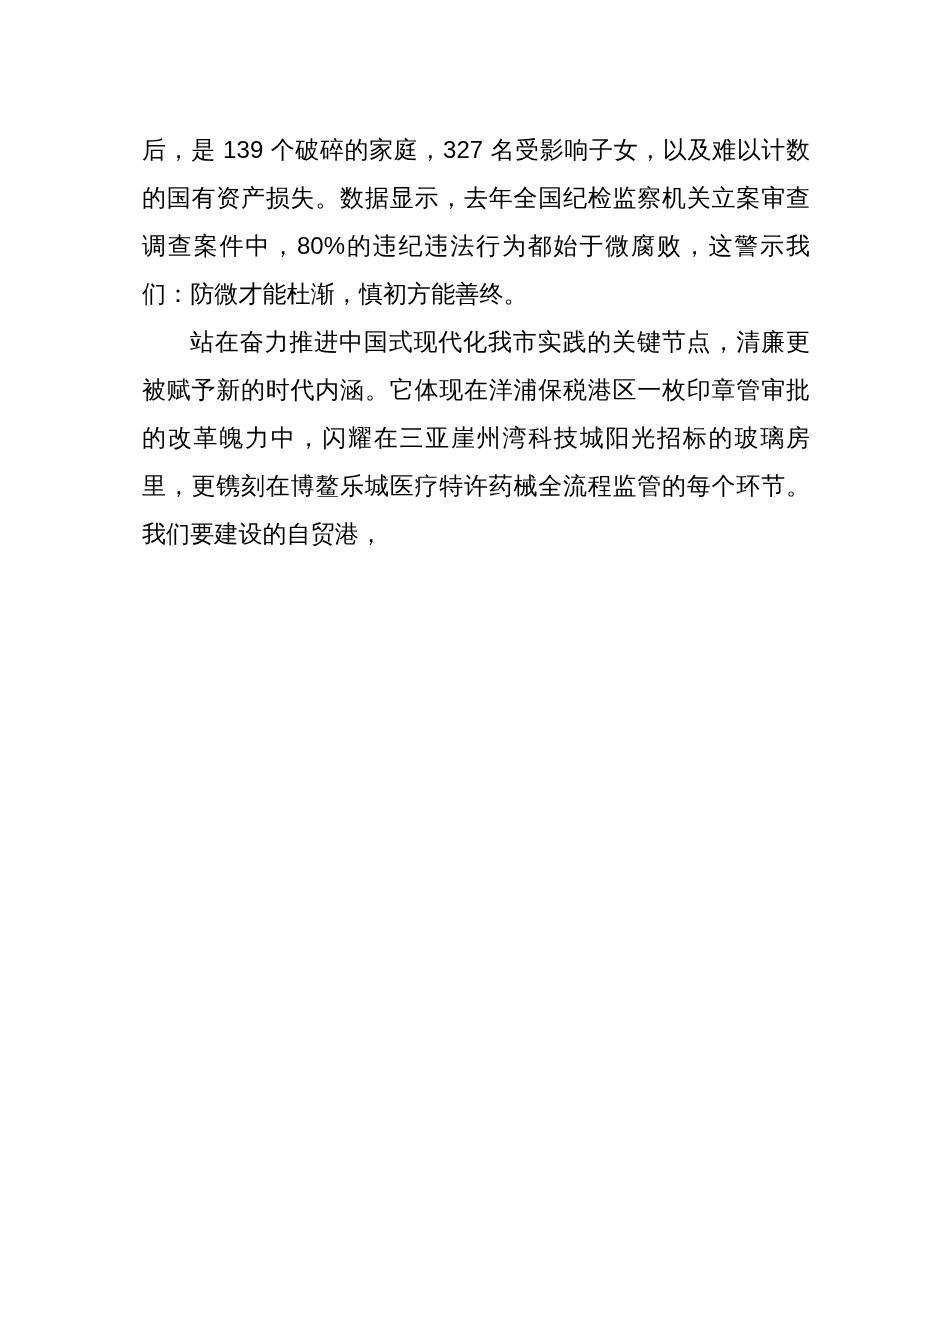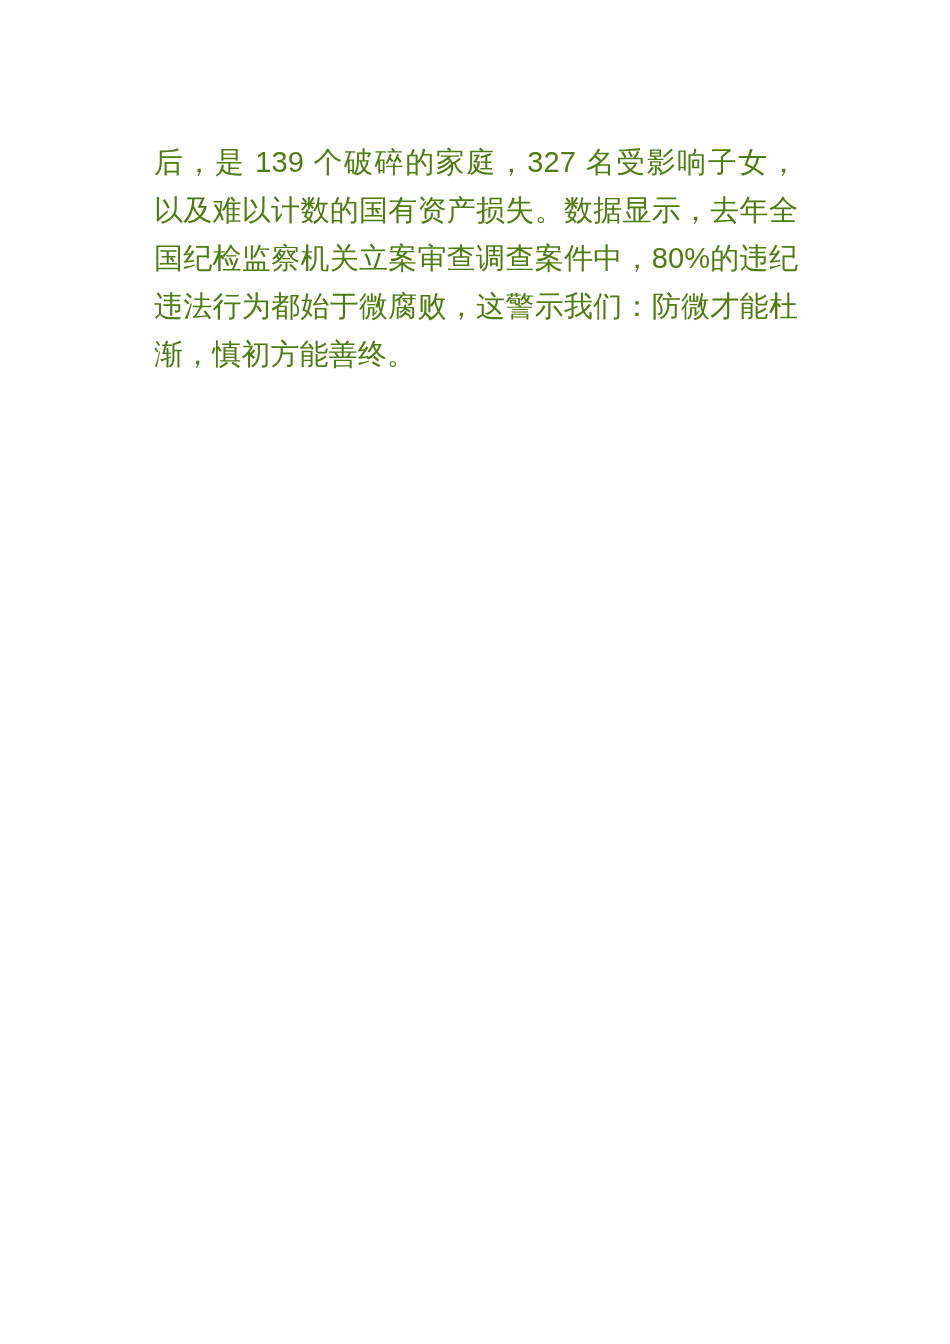--- a/index.html
+++ b/index.html
@@ -24,25 +24,25 @@
   }
 
   .doc-body {
     position: absolute;
     left: 142px;
     top: 126px;
     width: 668px;
   }
 
   .para {
-    margin: 12px;
+    margin: 0;
     padding: 0;
-    font-size: 29px;
+    font-size: 24px;
     line-height: 48px;
-    color: #4d7c0f;
+    color: #000000;
     text-align: justify;
     text-justify: inter-character;
     letter-spacing: 0.1px;
     word-break: break-all;
     text-indent: 0;
   }
 
   .para.indent {
     text-indent: 2em;
   }
@@ -51,14 +51,15 @@
   .para:last-child {
     text-align-last: left;
   }
 </style>
 </head>
 <body>
 
 <div class="page">
   <div class="doc-body">
     <p class="para">后，是 139 个破碎的家庭，327 名受影响子女，以及难以计数的国有资产损失。数据显示，去年全国纪检监察机关立案审查调查案件中，80%的违纪违法行为都始于微腐败，这警示我们：防微才能杜渐，慎初方能善终。</p>
+    <p class="para indent">站在奋力推进中国式现代化我市实践的关键节点，清廉更被赋予新的时代内涵。它体现在洋浦保税港区一枚印章管审批的改革魄力中，闪耀在三亚崖州湾科技城阳光招标的玻璃房里，更镌刻在博鳌乐城医疗特许药械全流程监管的每个环节。我们要建设的自贸港，</p>
   </div>
 </div>
 
 </body></html>

